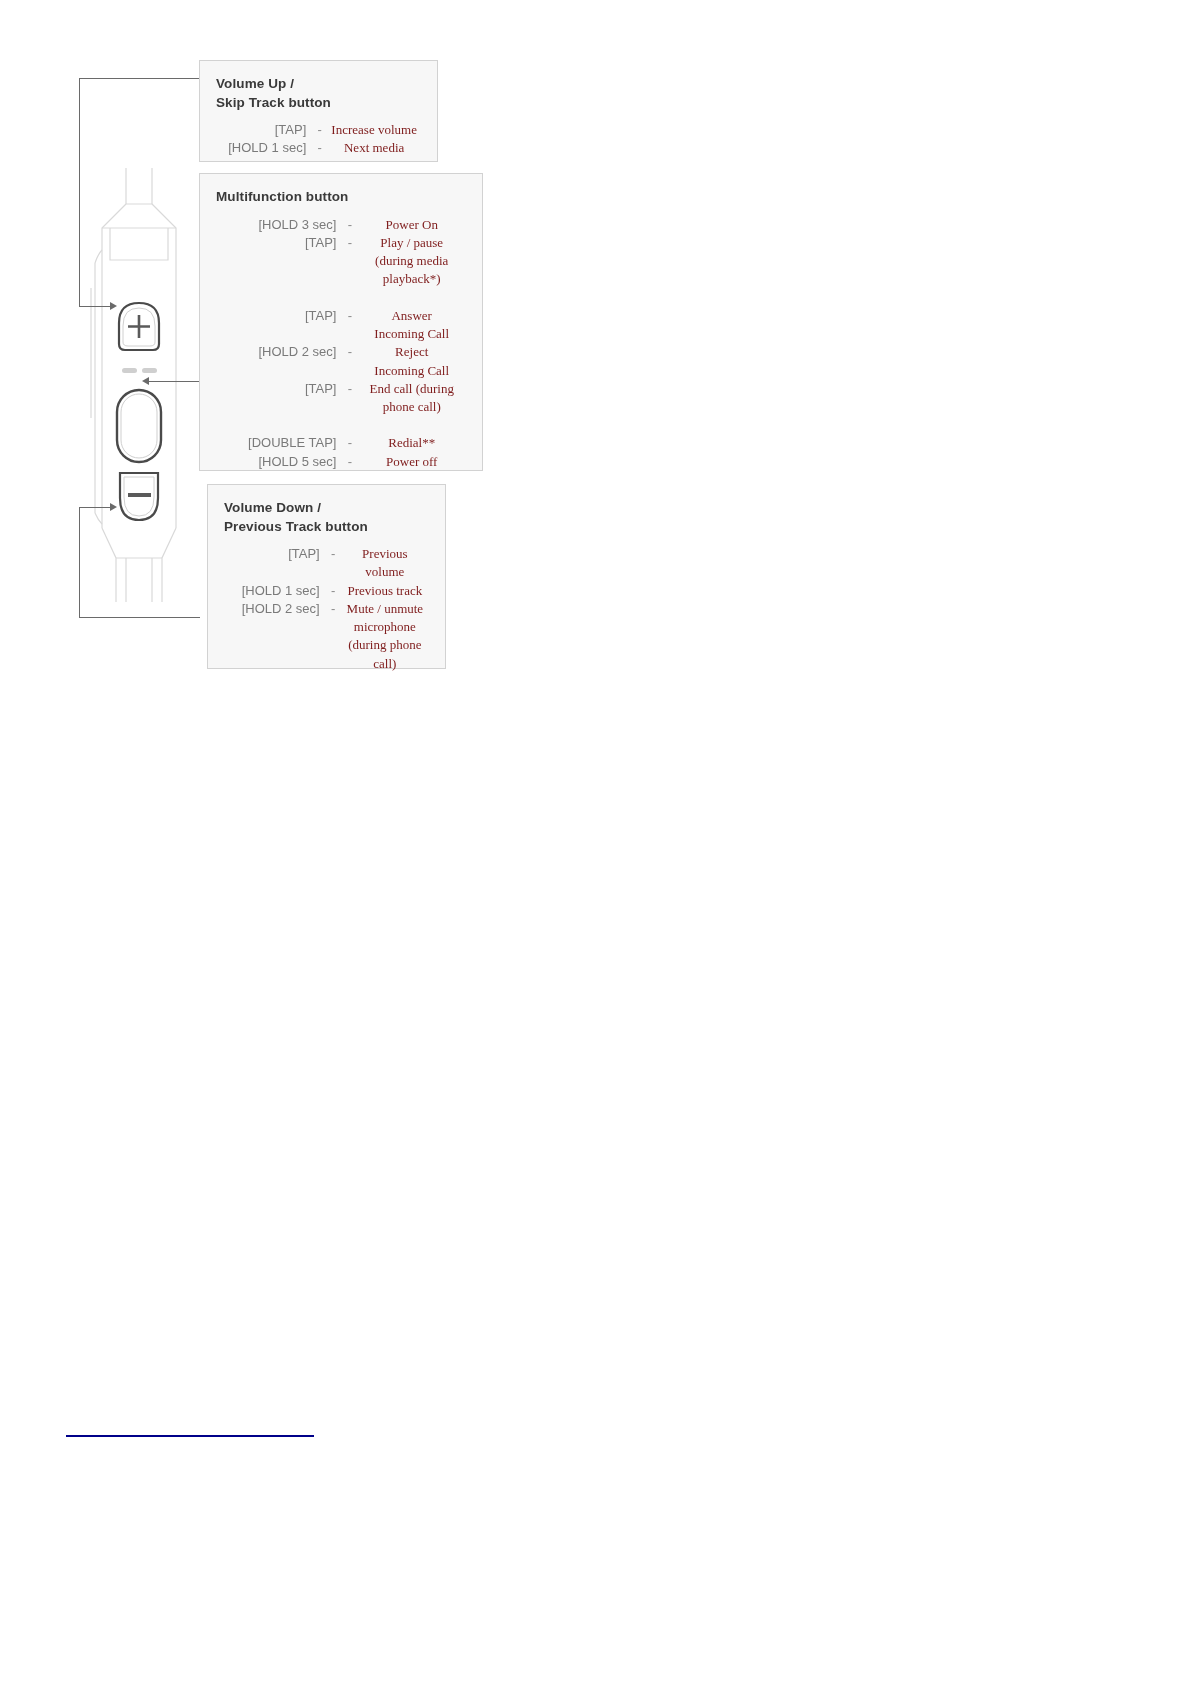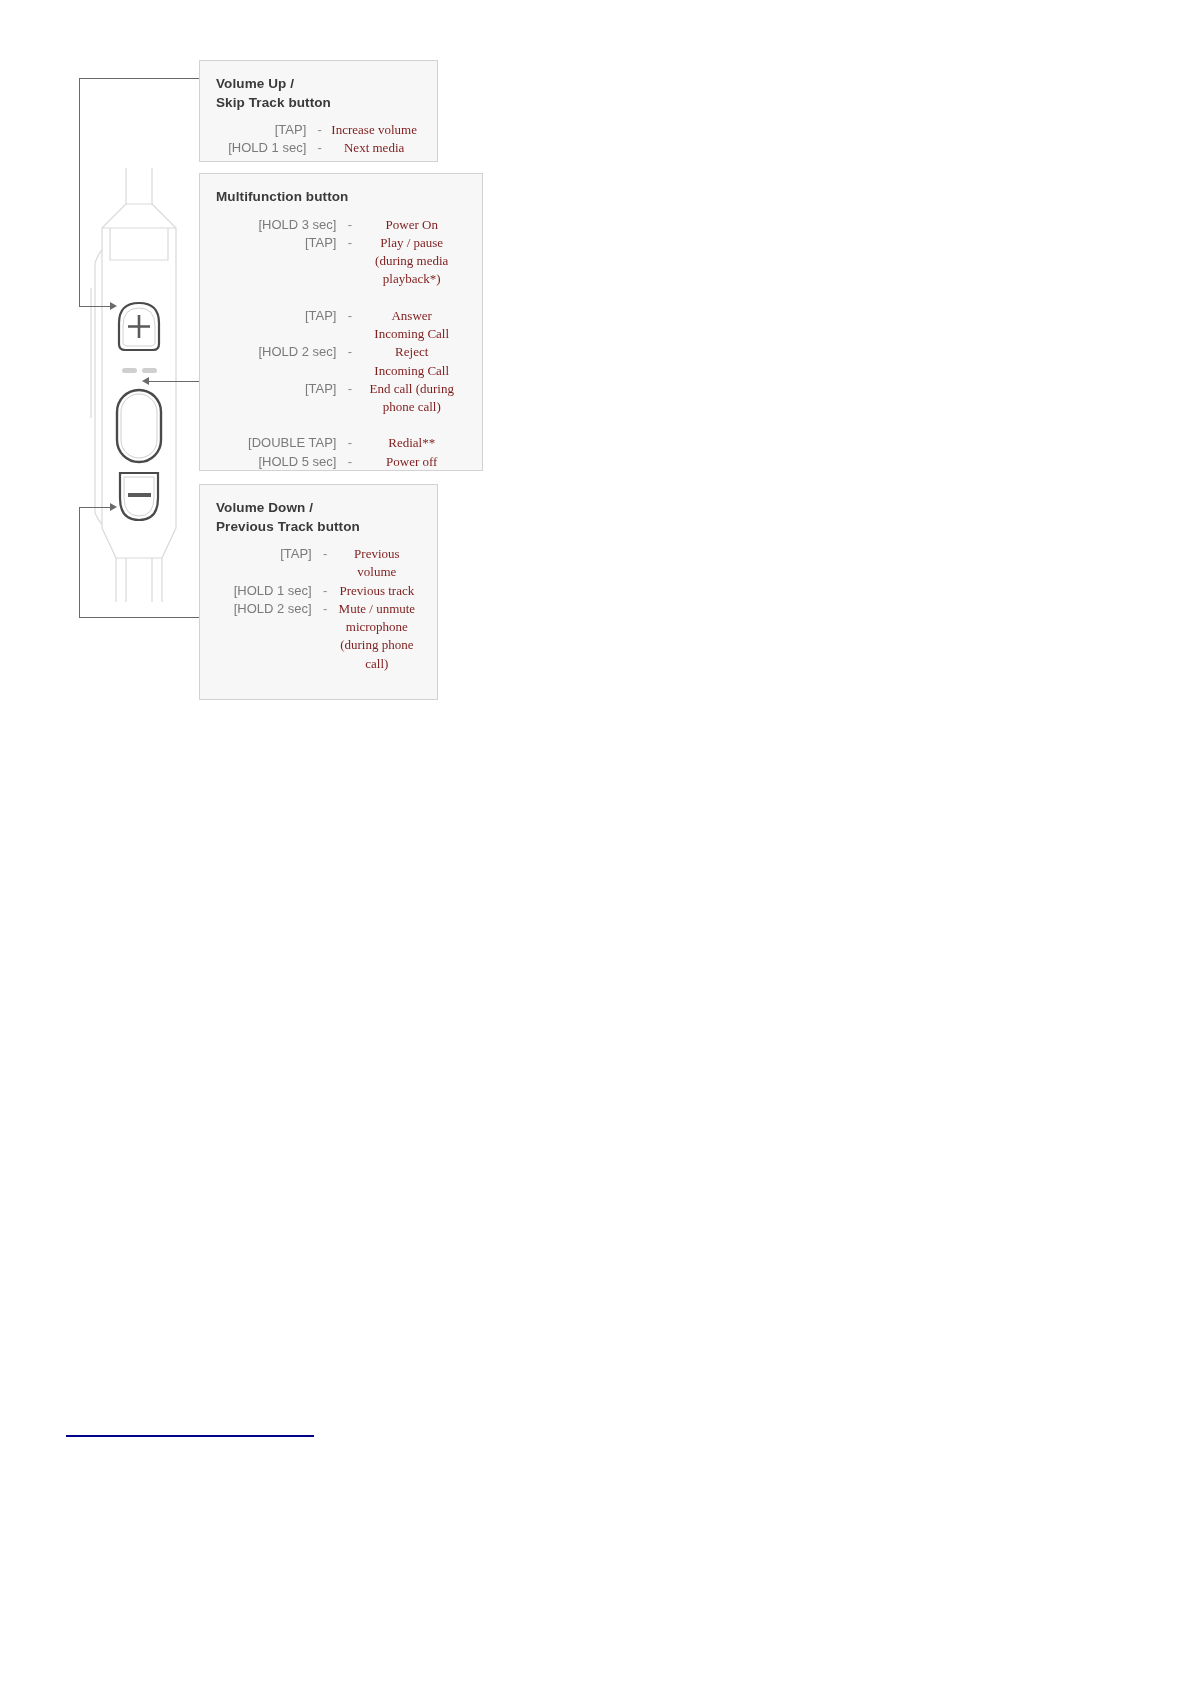--- a/index.html
+++ b/index.html
@@ -69,21 +69,21 @@
     font-family: Liberation Serif, serif;
   }
   .spec-table tr.gap td {
     height: 18px;
     line-height: 18px;
     font-size: 0;
   }
 
   #box-volume-up   { left: 199px; top: 60px;  width: 239px; height: 102px; }
   #box-multi       { left: 199px; top: 173px; width: 284px; height: 298px; }
-  #box-volume-down { left: 199px; top: 484px; width: 239px; height: 216px; }
+  #box-volume-down { left: 207px; top: 484px; width: 239px; height: 185px; }
 
   
   .leader {
     position: absolute;
     background: #6a6a6a;
   }
   .leader.h { height: 1px; }
   .leader.v { width: 1px; }
 
   #lead-up-h      { left: 79px;  top: 78px;  width: 121px; }

